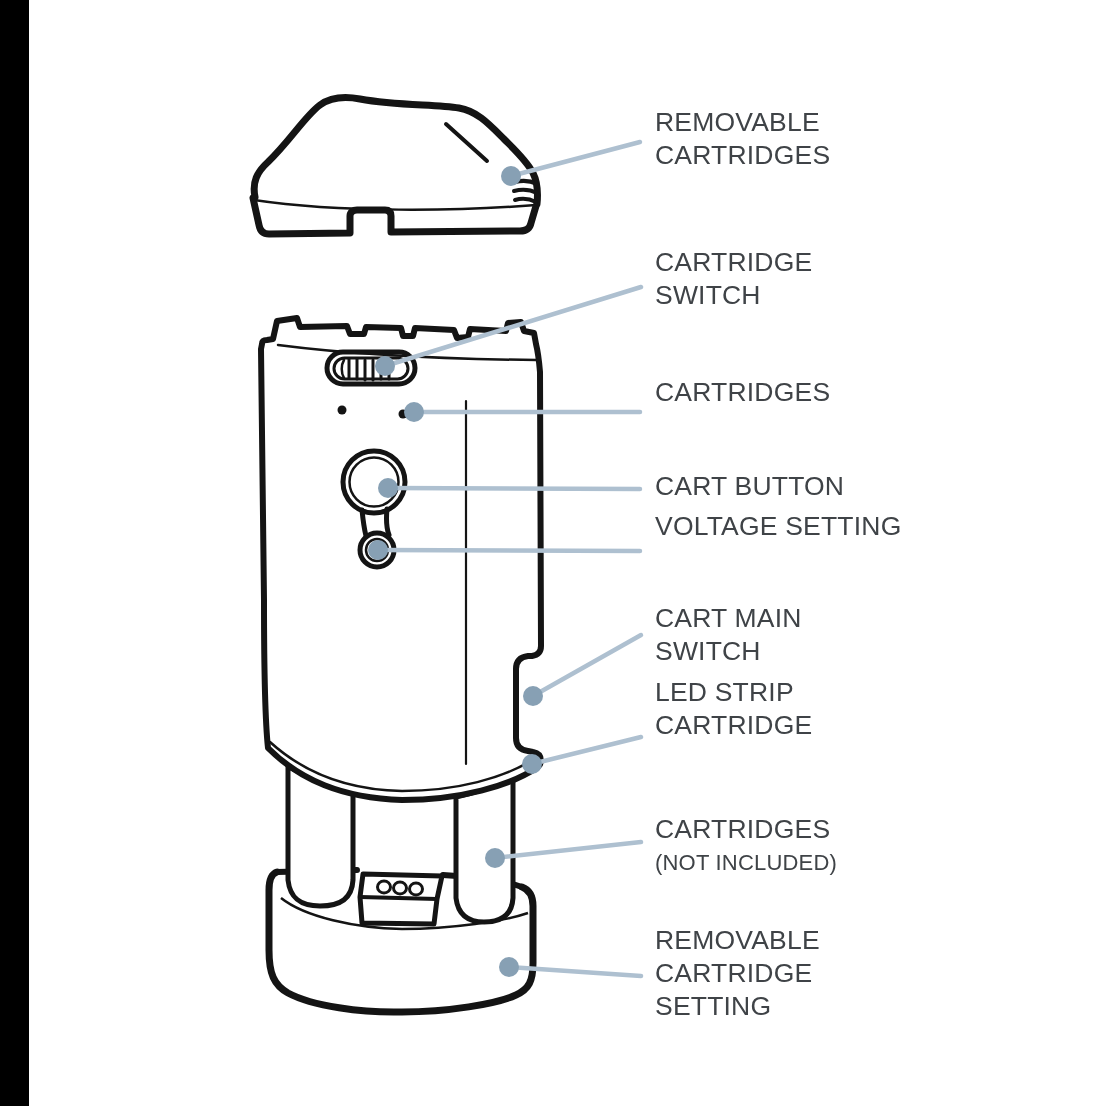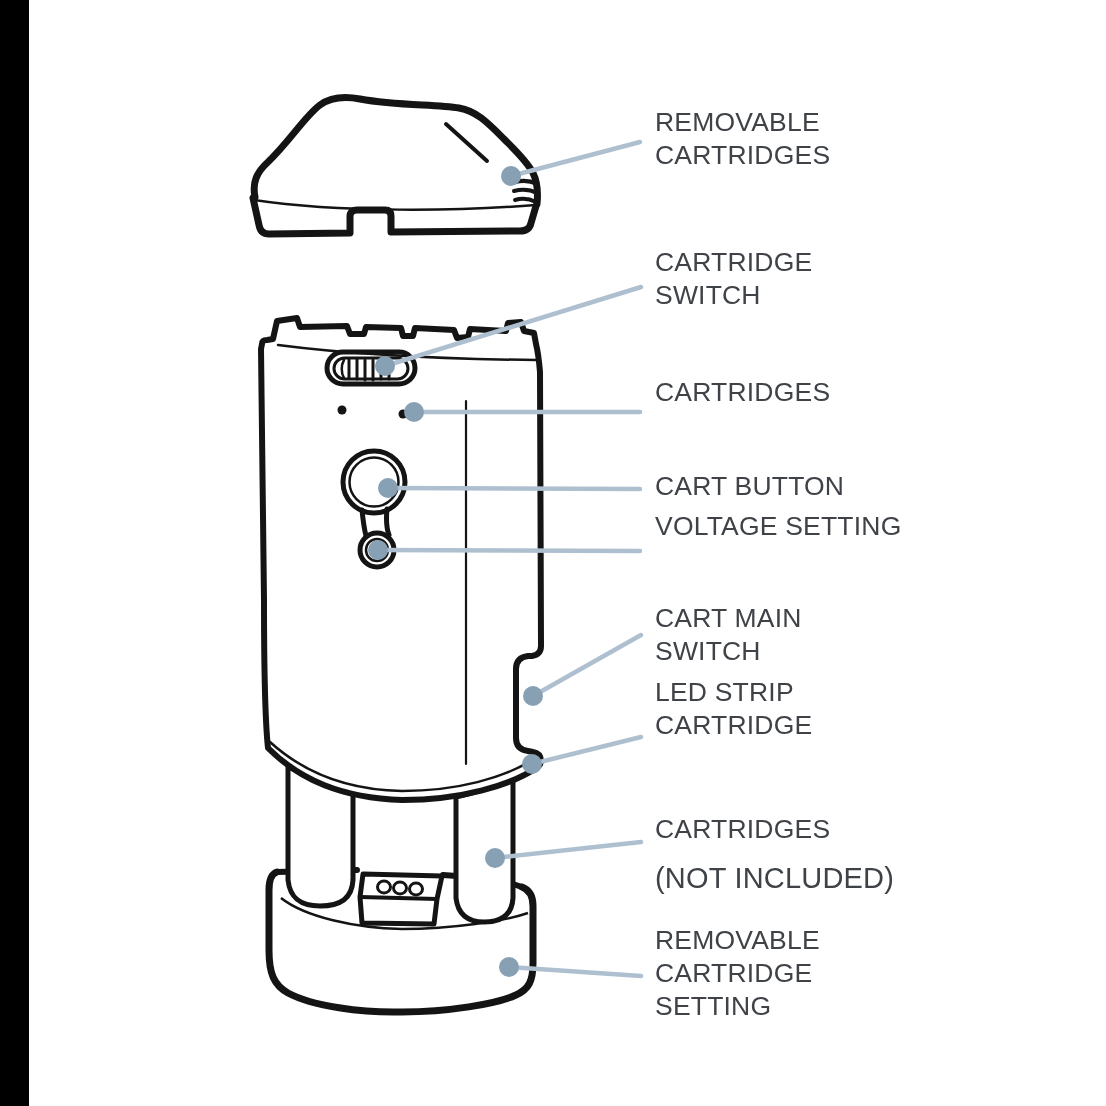--- a/index.html
+++ b/index.html
@@ -9,21 +9,21 @@
   }
   .edge-bar{position:absolute;top:0;height:1106px;background:#000000;}
   .edge-left{left:0;width:29px;}
   .edge-right{left:1076px;width:30px;}
   svg.diagram{position:absolute;left:0;top:0;display:block;}
   .label{
     position:absolute;left:655px;color:#3f4347;
     font-size:26.5px;line-height:33px;letter-spacing:.2px;white-space:nowrap;
   }
   .label .ln{display:block;}
-  .label .sub{font-size:29px;margin-top:16px;}
+  .label .sub{font-size:22px;}
 </style>
 </head>
 <body>
 
 <div class="stage">
 
   <div class="edge-bar edge-left"></div>
   <div class="edge-bar edge-right"></div>
 
   <svg class="diagram" width="1106" height="1106" viewBox="0 0 1106 1106">

